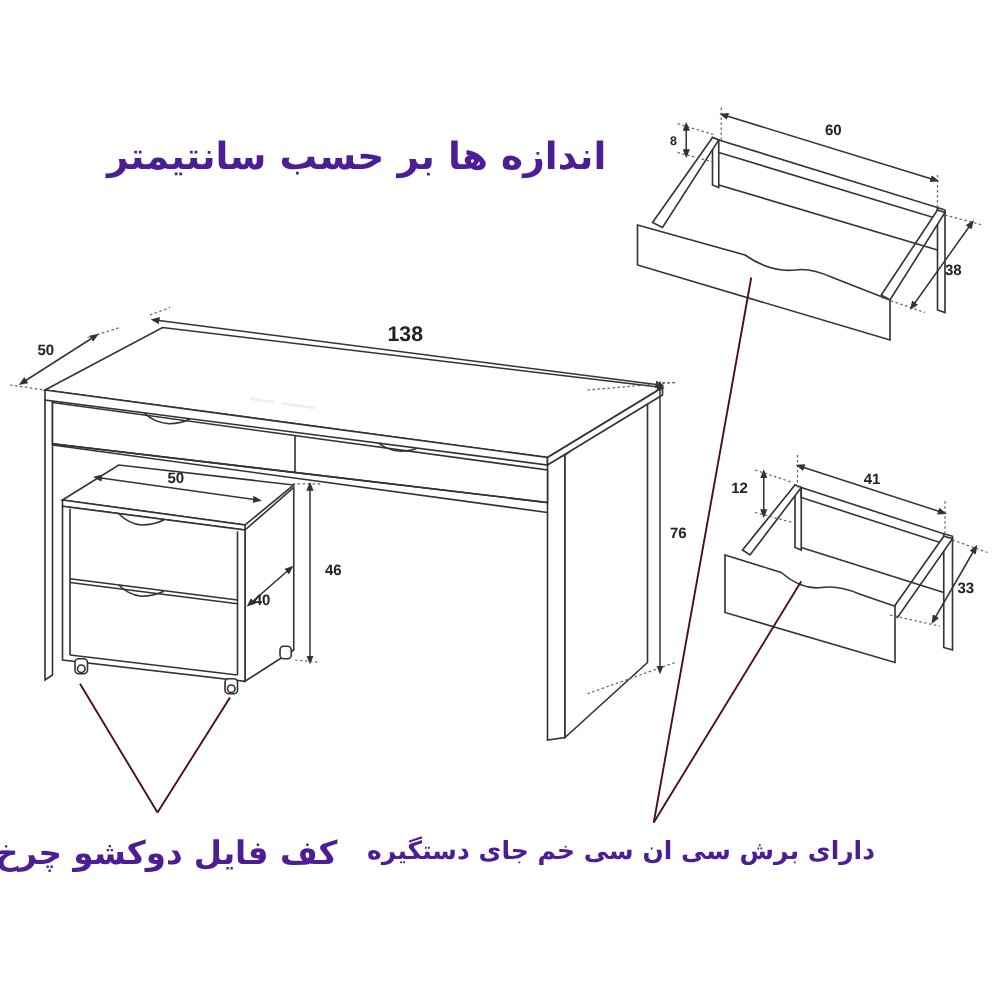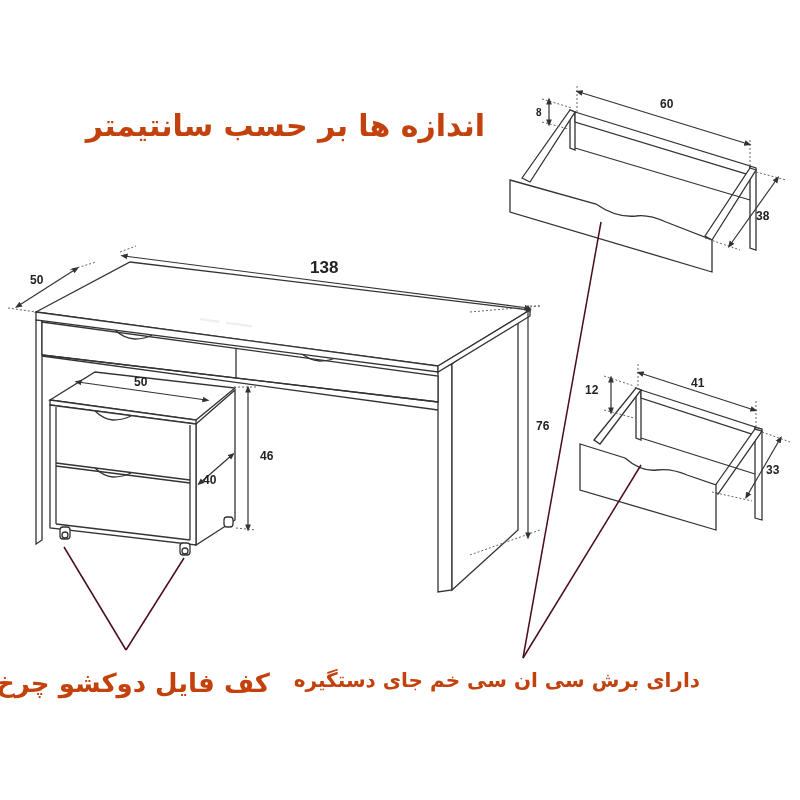--- a/index.html
+++ b/index.html
@@ -1,18 +1,18 @@
 <!DOCTYPE html>
 <html><head>
 <meta charset="utf-8">
 <style>
   html, body { margin: 0; padding: 0; background: #ffffff; }
   body { width: 800px; height: 800px; position: relative; overflow: hidden; font-family: "DejaVu Sans", sans-serif; }
   .canvas { position: absolute; left: 0; top: 0; width: 800px; height: 800px; }
-  .fa-text { position: absolute; direction: rtl; color: #c2410c; font-family: "DejaVu Sans", sans-serif; font-weight: bold; white-space: nowrap; }
+  .fa-text { position: absolute; direction: rtl; color: #4c1d95; font-family: "DejaVu Sans", sans-serif; font-weight: bold; white-space: nowrap; }
   .title { left: 105px; top: 108px; width: 380px; text-align: center; font-size: 30px; }
   .note-left { left: 20px; top: 668px; width: 250px; text-align: center; font-size: 26px; line-height: 30px; }
   .note-right { left: 330px; top: 668px; width: 370px; text-align: center; font-size: 20px; }
   .dim { font-family: "Liberation Sans", sans-serif; font-weight: bold; fill: #222; }
   .ln { stroke: #333; stroke-width: 1.3; fill: none; }
   .face { stroke: #333; stroke-width: 1.3; fill: #fff; }
   .dash { stroke: #666; stroke-width: 1; stroke-dasharray: 2 2; fill: none; }
   .arr { stroke: #333; stroke-width: 1.2; fill: none; marker-start: url(#ah); marker-end: url(#ah); }
   .lead { stroke: #4a0d1a; stroke-width: 1.5; fill: none; }
 </style>

